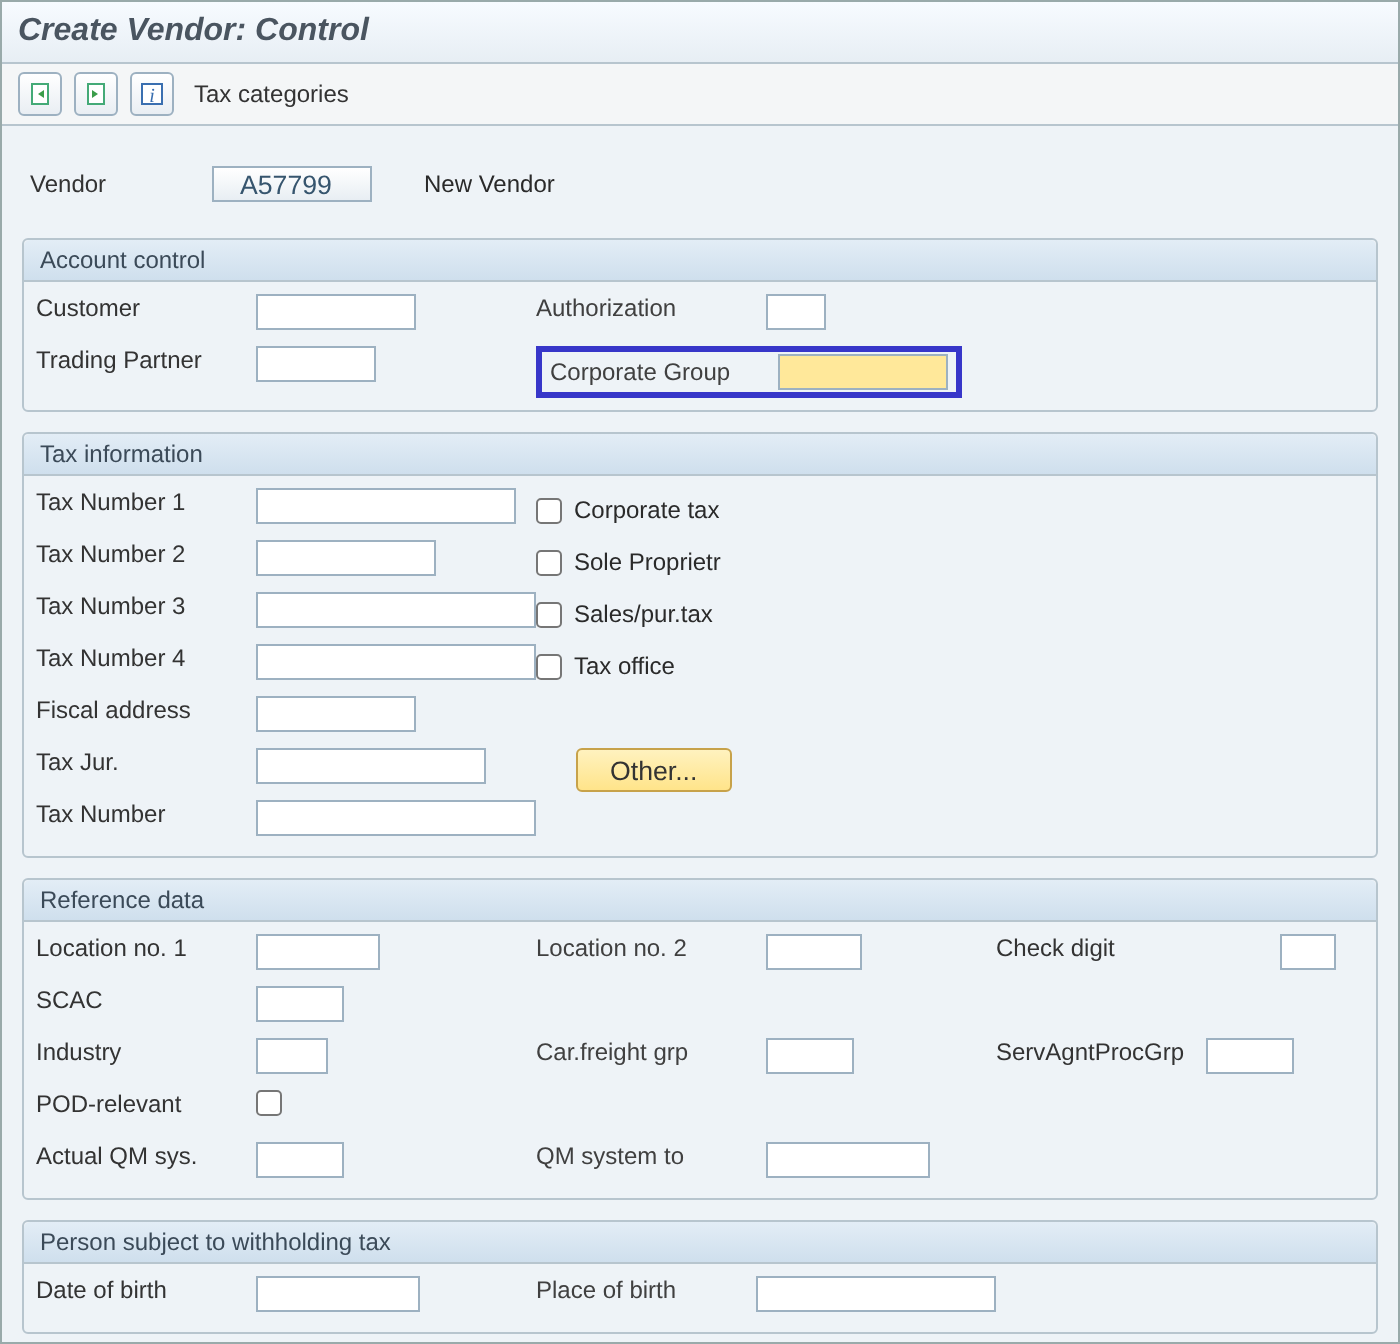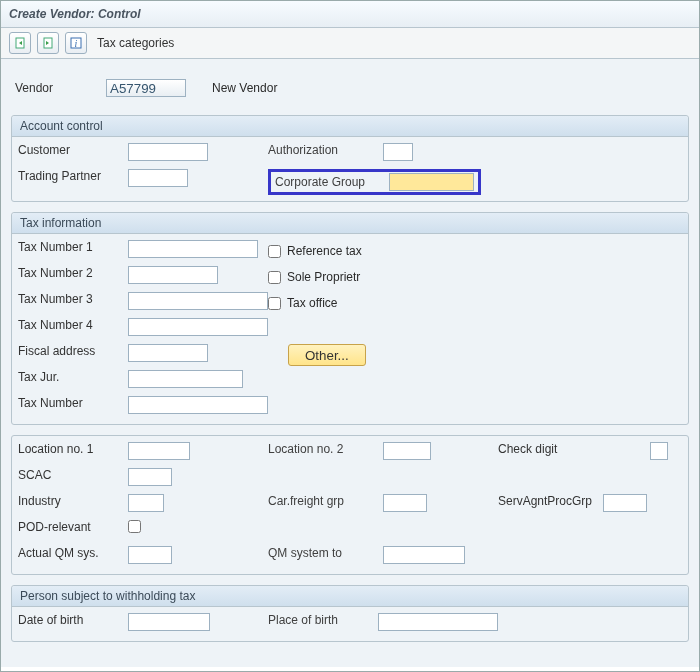--- a/index.html
+++ b/index.html
@@ -1,28 +1,28 @@
 <!DOCTYPE html>
 <html><head>
 <meta charset="utf-8">
 <style>
   html,body{margin:0;padding:0;font-family:Arial,Helvetica,sans-serif;font-size:12px;background:#fff;color:#2a2a2a}
   .canvas{width:700px;height:672px;box-sizing:border-box;border:1px solid #9aa;background:#fff;position:relative}
   .titlebar{padding:6px 8px;border-bottom:1px solid #b7c5ce;background:linear-gradient(#f7fbff,#e7eef4)}
-  .titlebar span{font-size:12px;font-style:italic;font-weight:bold;color:#4a5560}
+  .titlebar span{font-size:16px;font-style:italic;font-weight:bold;color:#4a5560}
   .toolbar{display:flex;align-items:center;gap:6px;padding:4px 8px;border-bottom:1px solid #b7c5ce;background:#f4f6f7}
   .tbtn{width:20px;height:20px;border:1px solid #9db1c1;border-radius:3px;background:linear-gradient(#ffffff,#e9eef3);display:flex;align-items:center;justify-content:center;cursor:pointer}
   .tbtn svg{display:block}
   .tblabel{margin-left:4px;color:#333}
   .body{background:#eef3f7;height:calc(100% - 30px - 32px);box-sizing:border-box;padding:10px 10px 10px 10px;overflow:hidden}
   .row{display:flex;align-items:flex-start;min-height:22px;margin:2px 0}
   .lbl{width:110px;color:#333}
   .lbl2{width:115px;color:#404040}
   .lbl3{width:115px;color:#333}
-  .inp{height:18px;border:1px solid #9db1c1;background:#fff;padding:0 3px;box-sizing:border-box}
+  .inp{height:18px;border:1px solid #9db1c1;background:#fff;padding:0 13px;box-sizing:border-box}
   .inp.ro{background:linear-gradient(#ffffff,#e8eef3);color:#36556e}
   .group{border:1px solid #b7c5ce;border-radius:3px;margin-bottom:10px;background:#eef3f7}
   .group .ghead{background:linear-gradient(#e3edf6,#cfdfed);border-bottom:1px solid #b7c5ce;padding:3px 8px;font-size:12px;color:#3b4a58;border-radius:3px 3px 0 0}
   .group .gbody{padding:4px 6px}
   .col{display:flex;flex-direction:column}
   .cols{display:flex;gap:0px}
   .cA{width:250px}
   .cB{width:230px}
   .cC{width:170px}
   .chk{display:flex;align-items:center;gap:6px}
@@ -129,40 +129,45 @@
                 <input class="inp" style="width: 115px;">
               </div>
             <div class="row">
                 <span class="lbl">Tax Number</span>
                 <input class="inp" style="width: 140px;">
               </div>
           </div>
           <div class="col cC">
             <div class="row chk">
                 <input type="checkbox" style="">
-                <span>Reference tax</span>
+                <span>Corporate tax</span>
               </div>
             <div class="row chk">
                 <input type="checkbox" style="">
                 <span>Sole Proprietr</span>
+              </div>
+            <div class="row chk">
+                <input type="checkbox" style="">
+                <span>Sales/pur.tax</span>
               </div>
             <div class="row chk">
                 <input type="checkbox" style="">
                 <span>Tax office</span>
               </div>
             <div class="row" style="height:22px"></div>
             <div class="row" style="justify-content:flex-start;padding-left:20px">
                 <button class="btn">Other...</button>
               </div>
           </div>
         </div>
       </div>
     </div>
 
     <div class="group">
+      <div class="ghead">Reference data</div>
       <div class="gbody">
         <div class="cols">
           <div class="col cA">
             <div class="row">
                 <span class="lbl">Location no. 1</span>
                 <input class="inp" style="width: 62px;">
               </div>
             <div class="row">
                 <span class="lbl">SCAC</span>
                 <input class="inp" style="width: 44px;">

